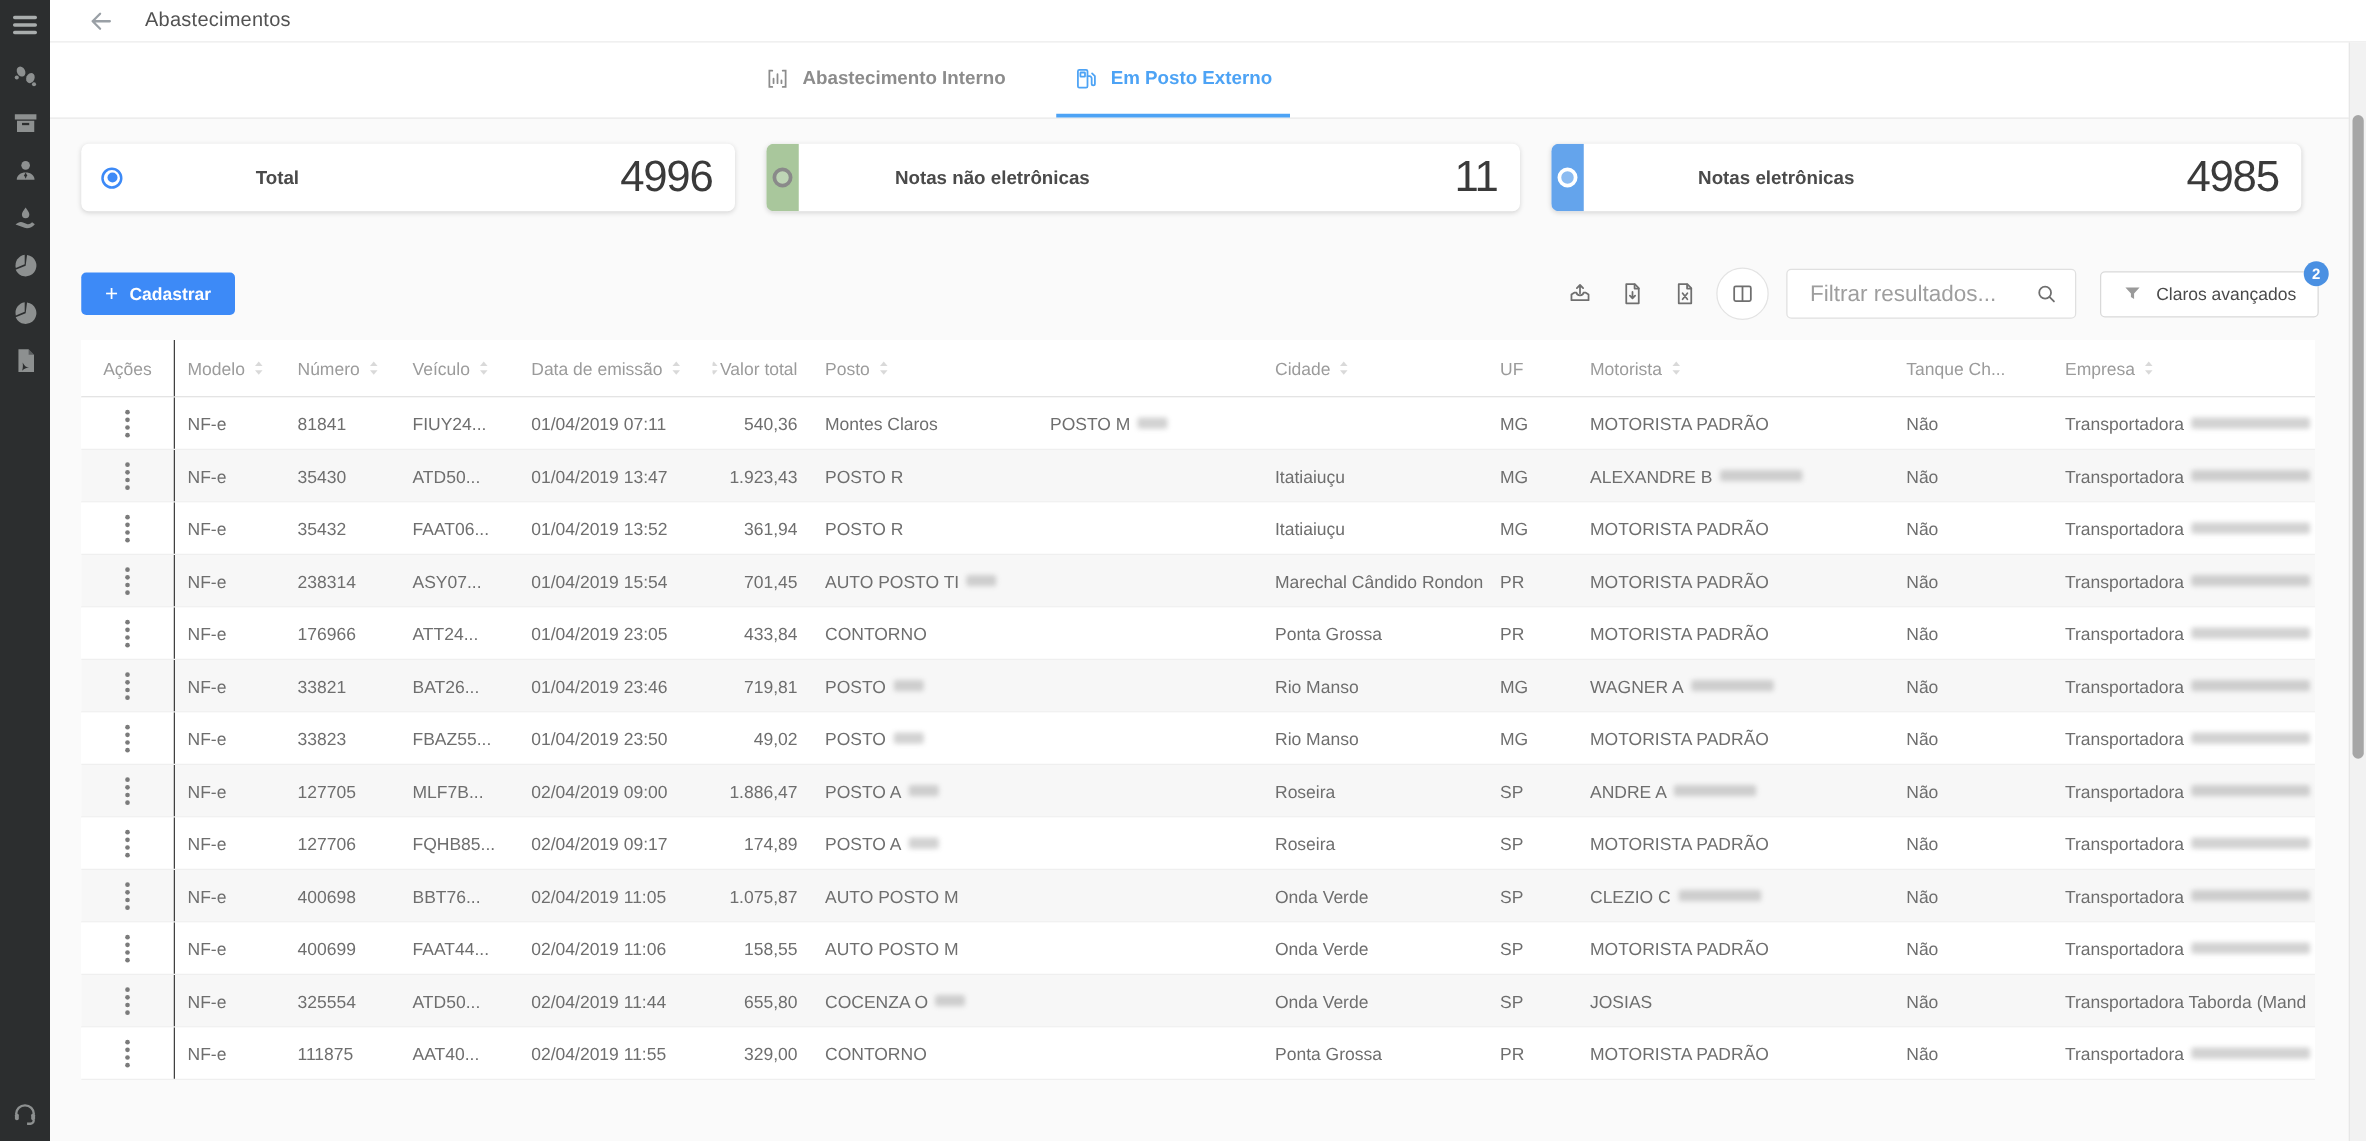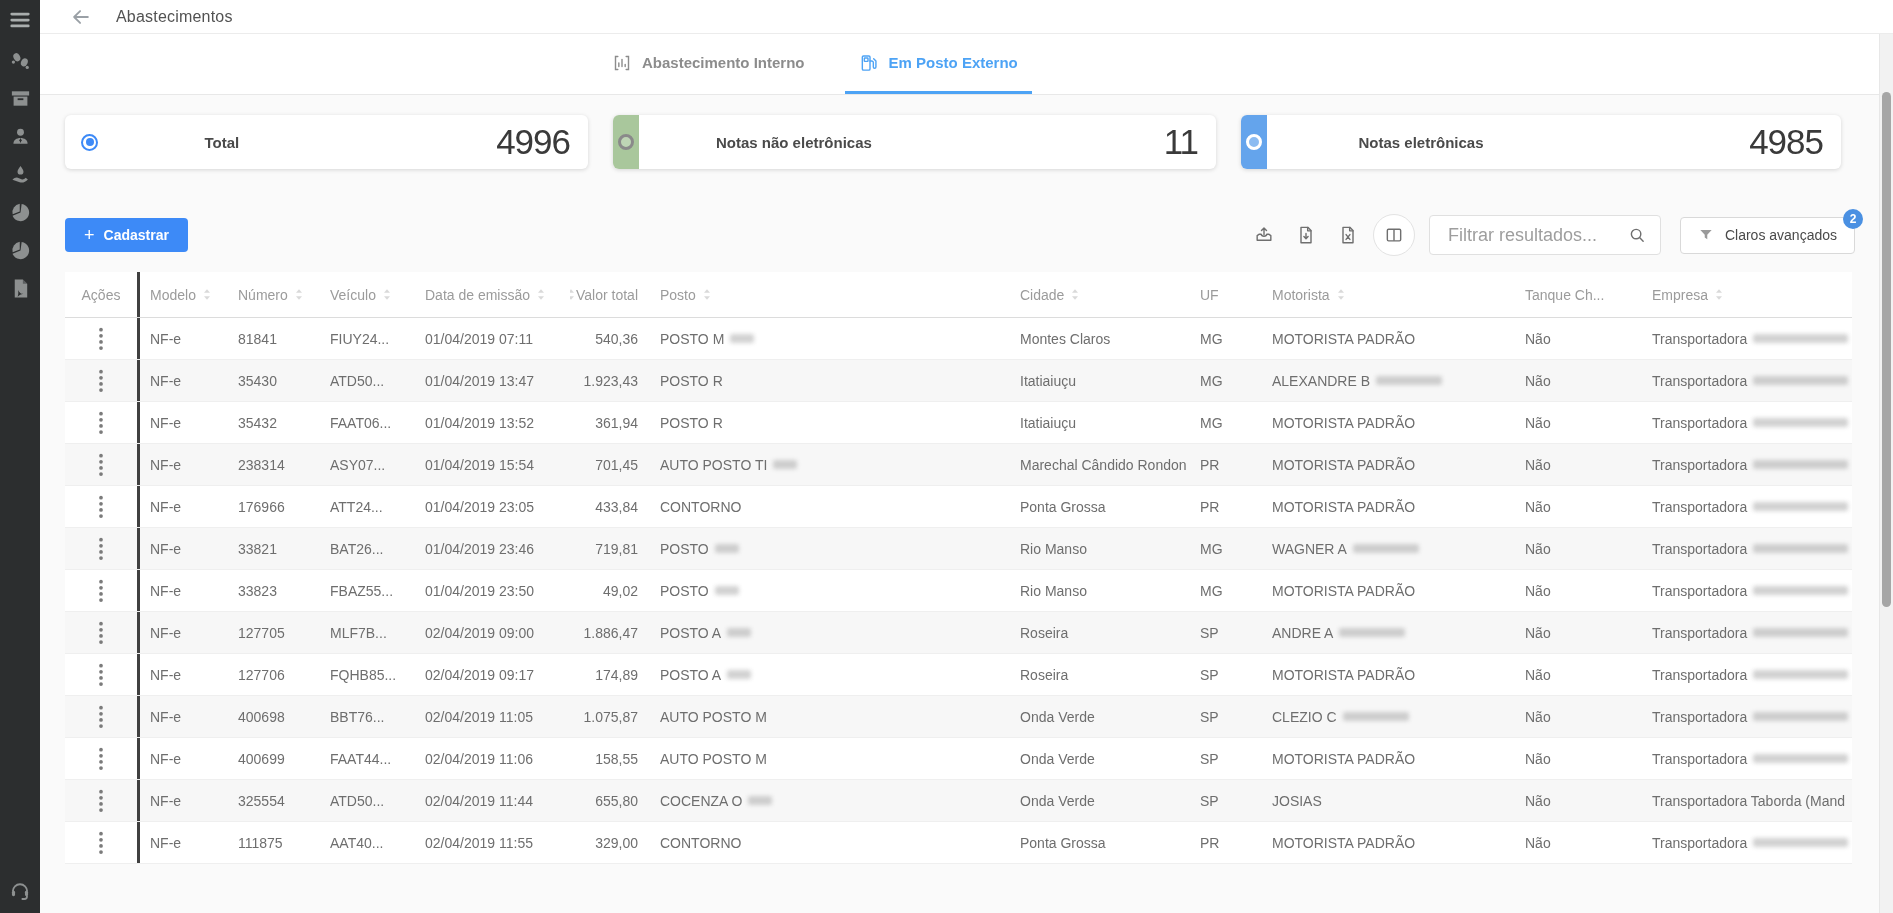--- a/index.html
+++ b/index.html
@@ -83,21 +83,21 @@
 
   
   .table { position:absolute; left:25px; top:177px; width:1787px; background:#fff; }
   .thead { display:flex; height:46px; border-bottom:1px solid #dcdcdc; align-items:stretch; background:#fff; }
   .hcell { font-size:14px; color:#9b9b9b; display:flex; align-items:center; padding-left:10px;
            white-space:nowrap; overflow:hidden; flex:none; }
   .hcell.center { justify-content:center; padding-left:0; }
   .hcell.right { justify-content:flex-end; padding-right:12px; }
   .sort { width:10px; height:15px; color:#d2d2d2; margin-left:6px; flex:none; }
   .sort svg { width:100%; height:100%; }
-  .acoes-b { border-right:3px solid #404040; }
+  .acoes-b { border-right:1px solid #404040; }
   .trow { display:flex; height:42px; align-items:stretch; border-bottom:1px solid #efefef; background:#fff; }
   .trow.alt { background:#f7f7f7; }
   .tcell { font-size:14px; color:#6e6e6e; padding-left:10px; white-space:nowrap; overflow:hidden;
            display:flex; align-items:center; flex:none; }
   .tcell.center { justify-content:center; padding-left:0; }
   .tcell.right { justify-content:flex-end; padding-right:12px; }
   .kebab { width:16px; height:26px; color:#7b7b7b; }
   .kebab svg { width:100%; height:100%; }
   .smudge { display:inline-block; height:9px; border-radius:2px; background:#9b9b9b; opacity:.45;
             filter:blur(2px); margin-left:6px; flex:none; }
@@ -396,26 +396,26 @@
           </div>
           <div class="tcell" style="width: 95px;">
             <span>FIUY24...</span>
           </div>
           <div class="tcell" style="width: 155px;">
             <span>01/04/2019 07:11</span>
           </div>
           <div class="tcell right" style="width: 80px;">
             <span>540,36</span>
           </div>
+          <div class="tcell" style="width: 180px;">
+            <span>Montes Claros</span>
+          </div>
           <div class="tcell" style="width: 360px;">
             <span>POSTO M</span>
             <span class="smudge sm"></span>
-          </div>
-          <div class="tcell" style="width: 180px;">
-            <span>Montes Claros</span>
           </div>
           <div class="tcell" style="width: 72px;">
             <span>MG</span>
           </div>
           <div class="tcell" style="width: 253px;">
             <span>MOTORISTA PADRÃO</span>
           </div>
           <div class="tcell" style="width: 127px;">
             <span>Não</span>
           </div>

